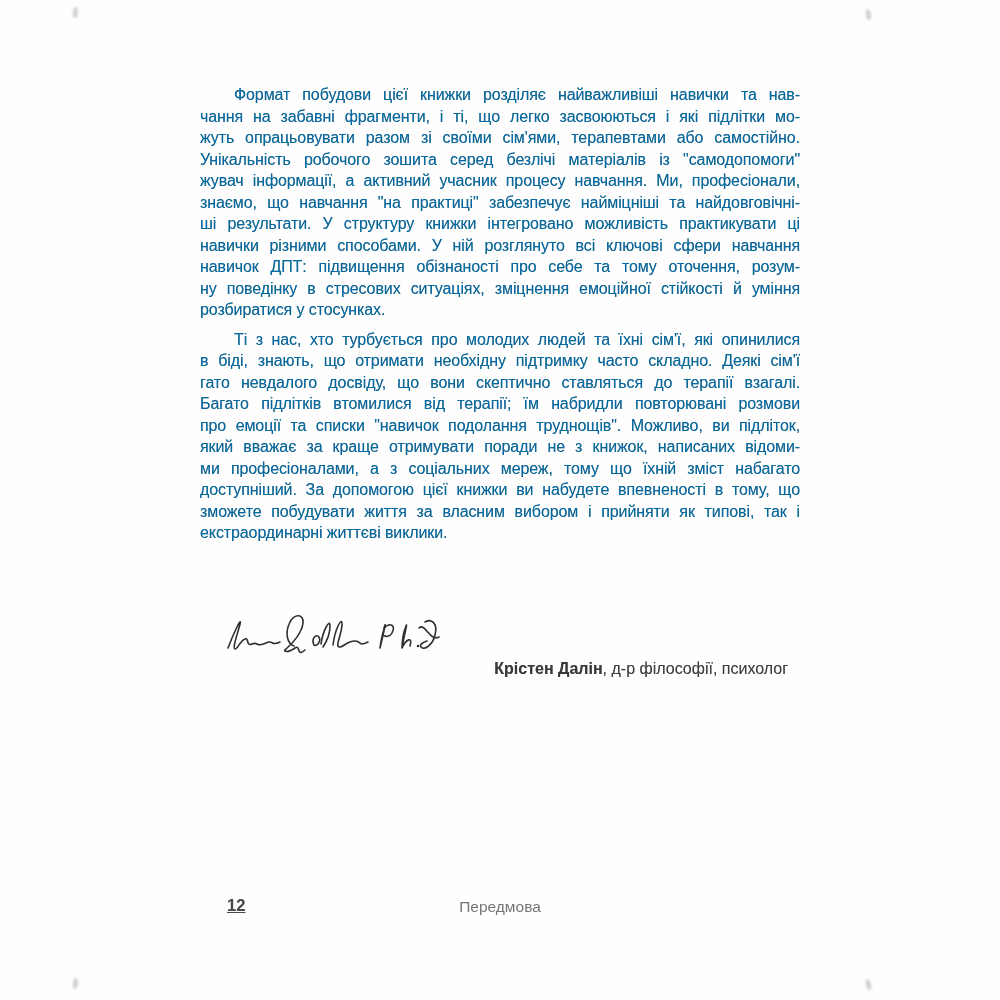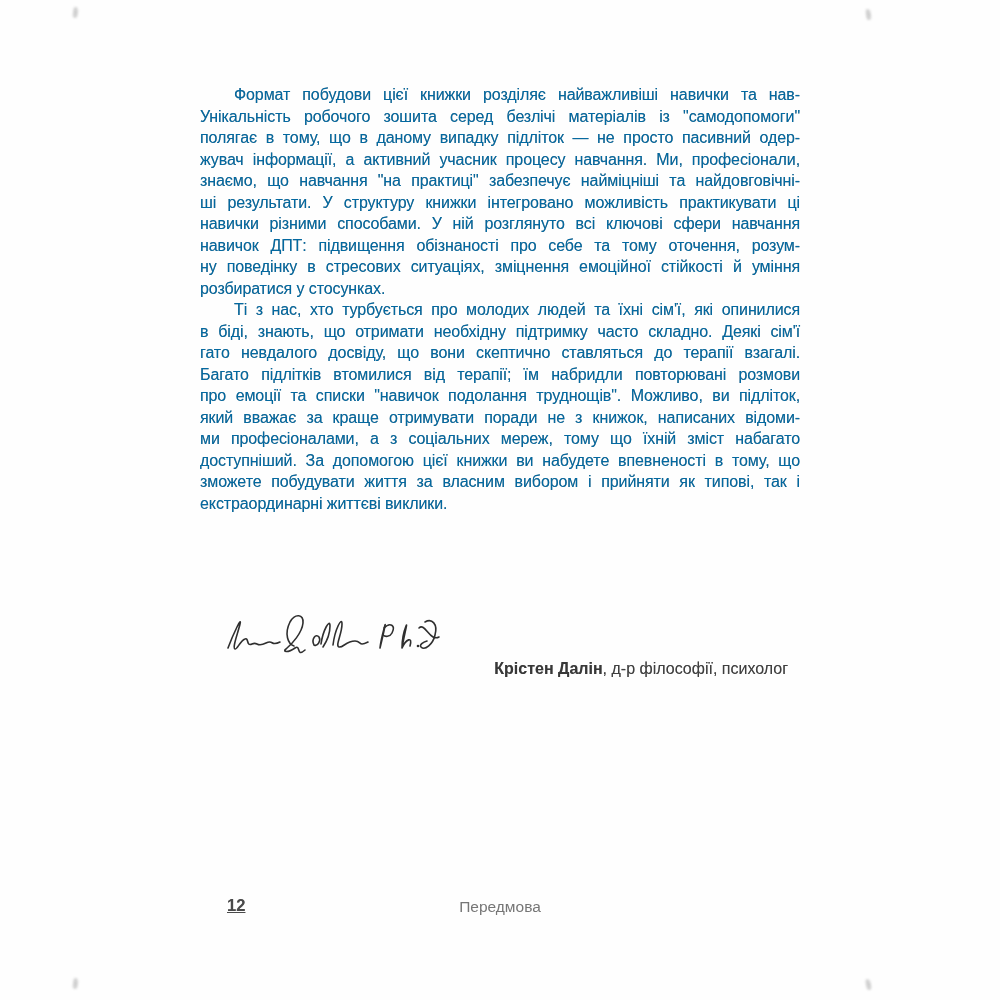--- a/index.html
+++ b/index.html
@@ -20,21 +20,21 @@
     position: absolute;
     left: 200px;
     top: 84px;
     width: 600px;
     color: #0369a1;
     font-size: 16px;
     letter-spacing: -0.1px;
     text-shadow: 0 0 0.5px rgba(70,70,70,0.55);
   }
   .paragraph { margin: 0; }
-  .paragraph + .paragraph { }
+  .paragraph + .paragraph { margin-top: 8px; }
   .tline {
     line-height: 21.5px;
     text-align: justify;
     text-align-last: justify;
     white-space: normal;
   }
   .tline.lastline { text-align-last: left; }
   .tline.first { text-indent: 34px; }
 
   
@@ -104,22 +104,23 @@
 <div id="page">
 
   <div class="scan-mark" id="mark-tl"></div>
   <div class="scan-mark" id="mark-tr"></div>
   <div class="scan-mark" id="mark-bl"></div>
   <div class="scan-mark" id="mark-br"></div>
 
   <div id="text-column">
     <div class="paragraph">
         <div class="tline first">Формат побудови цієї книжки розділяє найважливіші навички та нав-</div>
+        <div class="tline">чання на забавні фрагменти, і ті, що легко засвоюються і які підлітки мо-</div>
+        <div class="tline">жуть опрацьовувати разом зі своїми сім'ями, терапевтами або самостійно.</div>
         <div class="tline">Унікальність робочого зошита серед безлічі матеріалів із "самодопомоги"</div>
-        <div class="tline">полягає в тому, що в даному випадку підліток — не просто пасивний одер-</div>
         <div class="tline">жувач інформації, а активний учасник процесу навчання. Ми, професіонали,</div>
         <div class="tline">знаємо, що навчання "на практиці" забезпечує найміцніші та найдовговічні-</div>
         <div class="tline">ші результати. У структуру книжки інтегровано можливість практикувати ці</div>
         <div class="tline">навички різними способами. У ній розглянуто всі ключові сфери навчання</div>
         <div class="tline">навичок ДПТ: підвищення обізнаності про себе та тому оточення, розум-</div>
         <div class="tline">ну поведінку в стресових ситуаціях, зміцнення емоційної стійкості й уміння</div>
         <div class="tline lastline">розбиратися у стосунках.</div>
       </div>
     <div class="paragraph">
         <div class="tline first">Ті з нас, хто турбується про молодих людей та їхні сім'ї, які опинилися</div>

